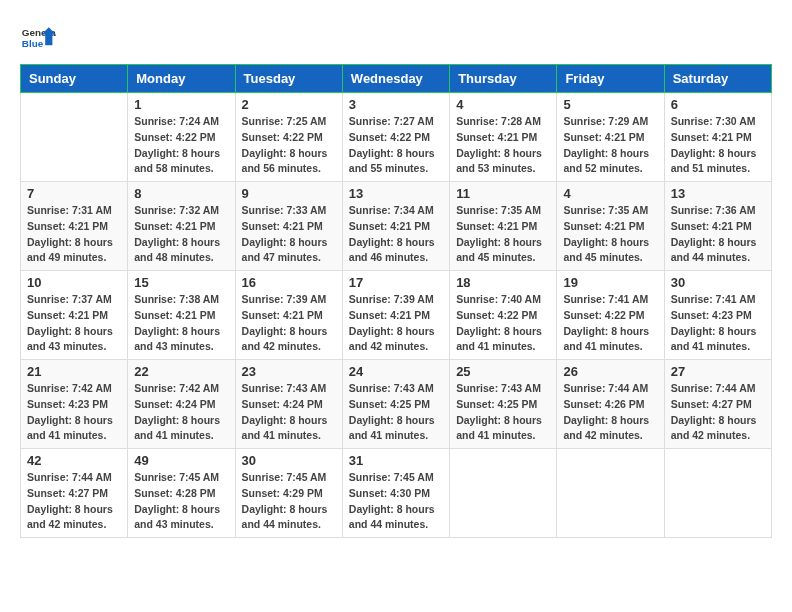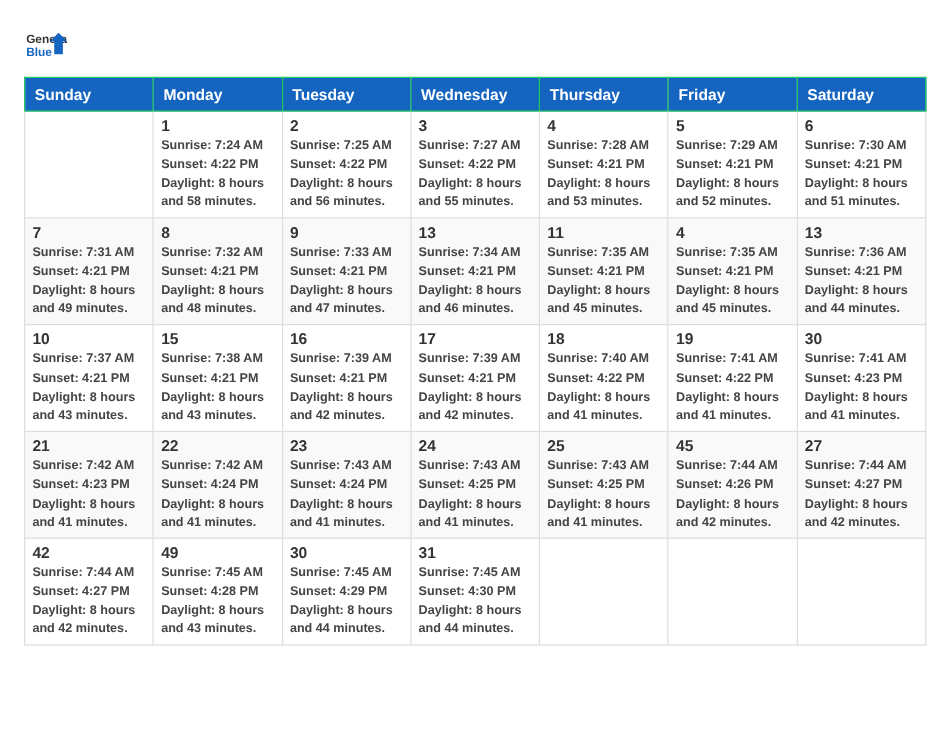--- a/index.html
+++ b/index.html
@@ -216,21 +216,21 @@
         </td>
         <td>
           <span class="day-number">24</span>
           <div class="day-info">Sunrise: 7:43 AM<br>Sunset: 4:25 PM<br>Daylight: 8 hours and 41 minutes.</div>
         </td>
         <td>
           <span class="day-number">25</span>
           <div class="day-info">Sunrise: 7:43 AM<br>Sunset: 4:25 PM<br>Daylight: 8 hours and 41 minutes.</div>
         </td>
         <td>
-          <span class="day-number">45</span>
+          <span class="day-number">26</span>
           <div class="day-info">Sunrise: 7:44 AM<br>Sunset: 4:26 PM<br>Daylight: 8 hours and 42 minutes.</div>
         </td>
         <td>
           <span class="day-number">27</span>
           <div class="day-info">Sunrise: 7:44 AM<br>Sunset: 4:27 PM<br>Daylight: 8 hours and 42 minutes.</div>
         </td>
       </tr>
       <tr>
         <td>
           <span class="day-number">42</span>

